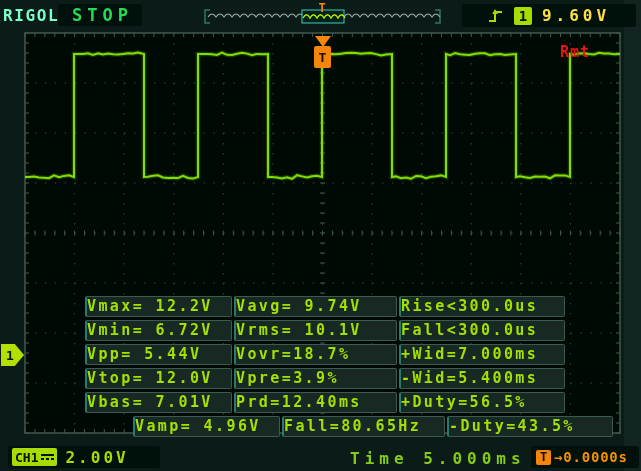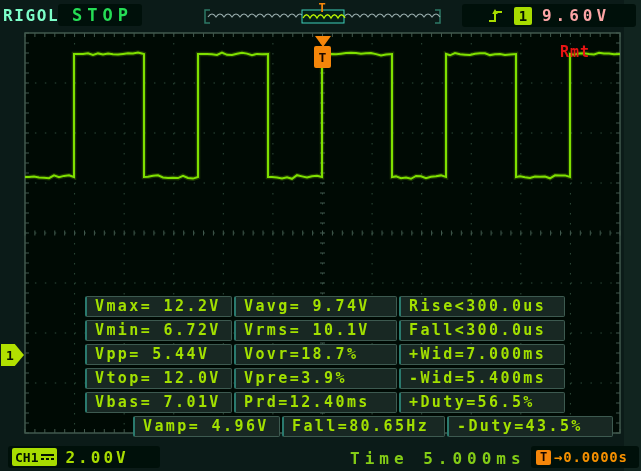--- a/index.html
+++ b/index.html
@@ -16,39 +16,39 @@
   
   .brand{left:3px;top:6px;font-size:16px;letter-spacing:1.6px;color:#7dffc9;}
   .stop-box{left:58px;top:4px;width:84px;height:22px;background:#00100a;border-radius:3px;
     display:flex;align-items:center;justify-content:center;}
   .stop-box span{font-size:17px;letter-spacing:5px;color:#25dd55;padding-left:5px;}
   .trig-box{left:462px;top:4px;width:174px;height:23px;background:#00100a;border-radius:3px;
     display:flex;align-items:center;justify-content:center;gap:10px;}
   .slope-icon{display:block;}
   .ch-badge{width:18px;height:18px;background:#a8dc00;color:#041200;border-radius:2px;
     font-size:14px;display:flex;align-items:center;justify-content:center;}
-  .trig-level{font-size:16px;letter-spacing:4px;color:#fca5a5;}
+  .trig-level{font-size:16px;letter-spacing:4px;color:#fde047;}
 
   
   .rmt{left:560px;top:43px;font-size:15px;letter-spacing:1px;color:#e81414;}
   .tflag{left:314px;top:36px;width:17px;}
   .tflag .tri{width:0;height:0;border-left:8.5px solid transparent;border-right:8.5px solid transparent;
     border-top:11px solid #f5860a;margin:0 auto;}
   .tflag .box{width:17px;height:22px;background:#f5860a;border-radius:2px;margin-top:-1px;
     display:flex;align-items:center;justify-content:center;color:#1a0800;font-size:13px;}
   .ch1-marker{left:1px;top:344px;width:23px;height:22px;background:#b2e000;
     clip-path:polygon(0 0,60% 0,100% 50%,60% 100%,0 100%);
     display:flex;align-items:center;color:#081200;font-size:13px;}
   .ch1-marker span{padding-left:5px;}
 
   
   .cell{position:absolute;height:21px;box-sizing:border-box;
     background:#182823;border:1px solid #3d5a50;border-left:2px solid #2a7a6e;border-radius:2px;
     color:#a2e000;font-size:15px;letter-spacing:2.4px;line-height:18px;
-    padding-left:8px;white-space:pre;overflow:hidden;}
+    padding-left:0;white-space:pre;overflow:hidden;}
   .c0{left:85px;width:147px;}
   .c1{left:234px;width:163px;}
   .c2{left:399px;width:166px;}
   .r0{top:296px;}.r1{top:320px;}.r2{top:344px;}.r3{top:368px;}.r4{top:392px;}.r5{top:416px;margin-left:48px;}
 
   
   .chv-box{left:8px;top:446px;width:152px;height:22px;background:#00100a;border-radius:3px;
     display:flex;align-items:center;gap:8px;padding-left:4px;box-sizing:border-box;}
   .chv-badge{height:18px;background:#a8dc00;border-radius:2px;display:flex;align-items:center;
     gap:3px;padding:0 3px;color:#041200;font-size:13px;}

